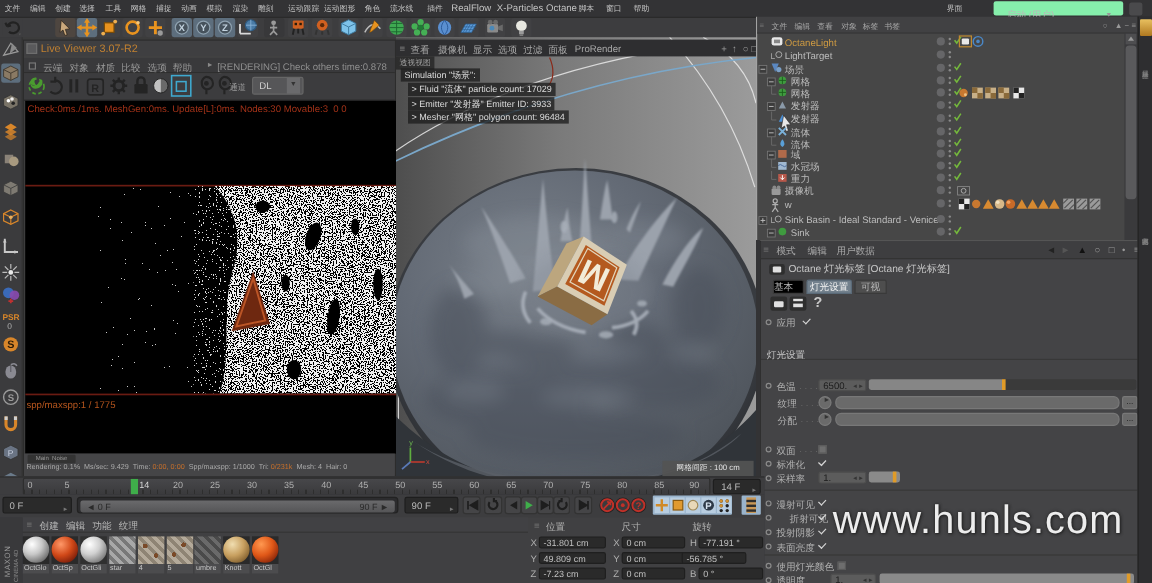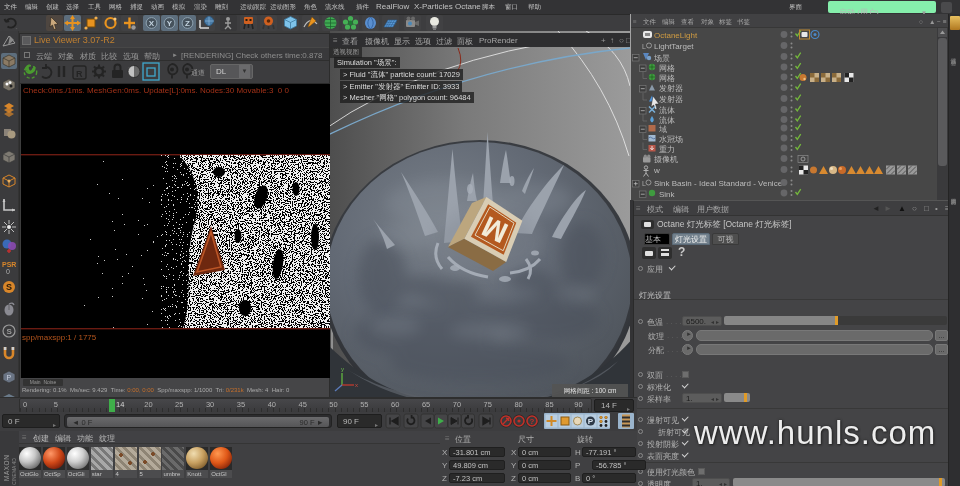--- a/index.html
+++ b/index.html
@@ -1092,18 +1092,18 @@
       <div class="cfield" style="left:9px;top:42px">-7.23 cm</div>
 <span class="clbl" style="left:71px;top:17px">X</span>
       <div class="cfield" style="left:78px;top:16px;width:53px">0 cm</div>
 <span class="clbl" style="left:71px;top:30px">Y</span>
       <div class="cfield" style="left:78px;top:29px;width:53px">0 cm</div>
 <span class="clbl" style="left:71px;top:43px">Z</span>
       <div class="cfield" style="left:78px;top:42px;width:53px">0 cm</div>
 <span class="clbl" style="left:135px;top:17px">H</span>
       <div class="cfield" style="left:142px;top:16px;width:54px">-77.191 °</div>
 <span class="clbl" style="left:135px;top:30px">P</span>
-      <div class="cfield" style="left:152px;top:29px;width:54px">-56.785 °</div>
+      <div class="cfield" style="left:128px;top:29px;width:54px">-56.785 °</div>
 <span class="clbl" style="left:135px;top:43px">B</span>
       <div class="cfield" style="left:142px;top:42px;width:54px">0 °</div>
 </div>
 <div class="abs" id="wm">www.hunls.com</div>
 </div>
 
 </body></html>

